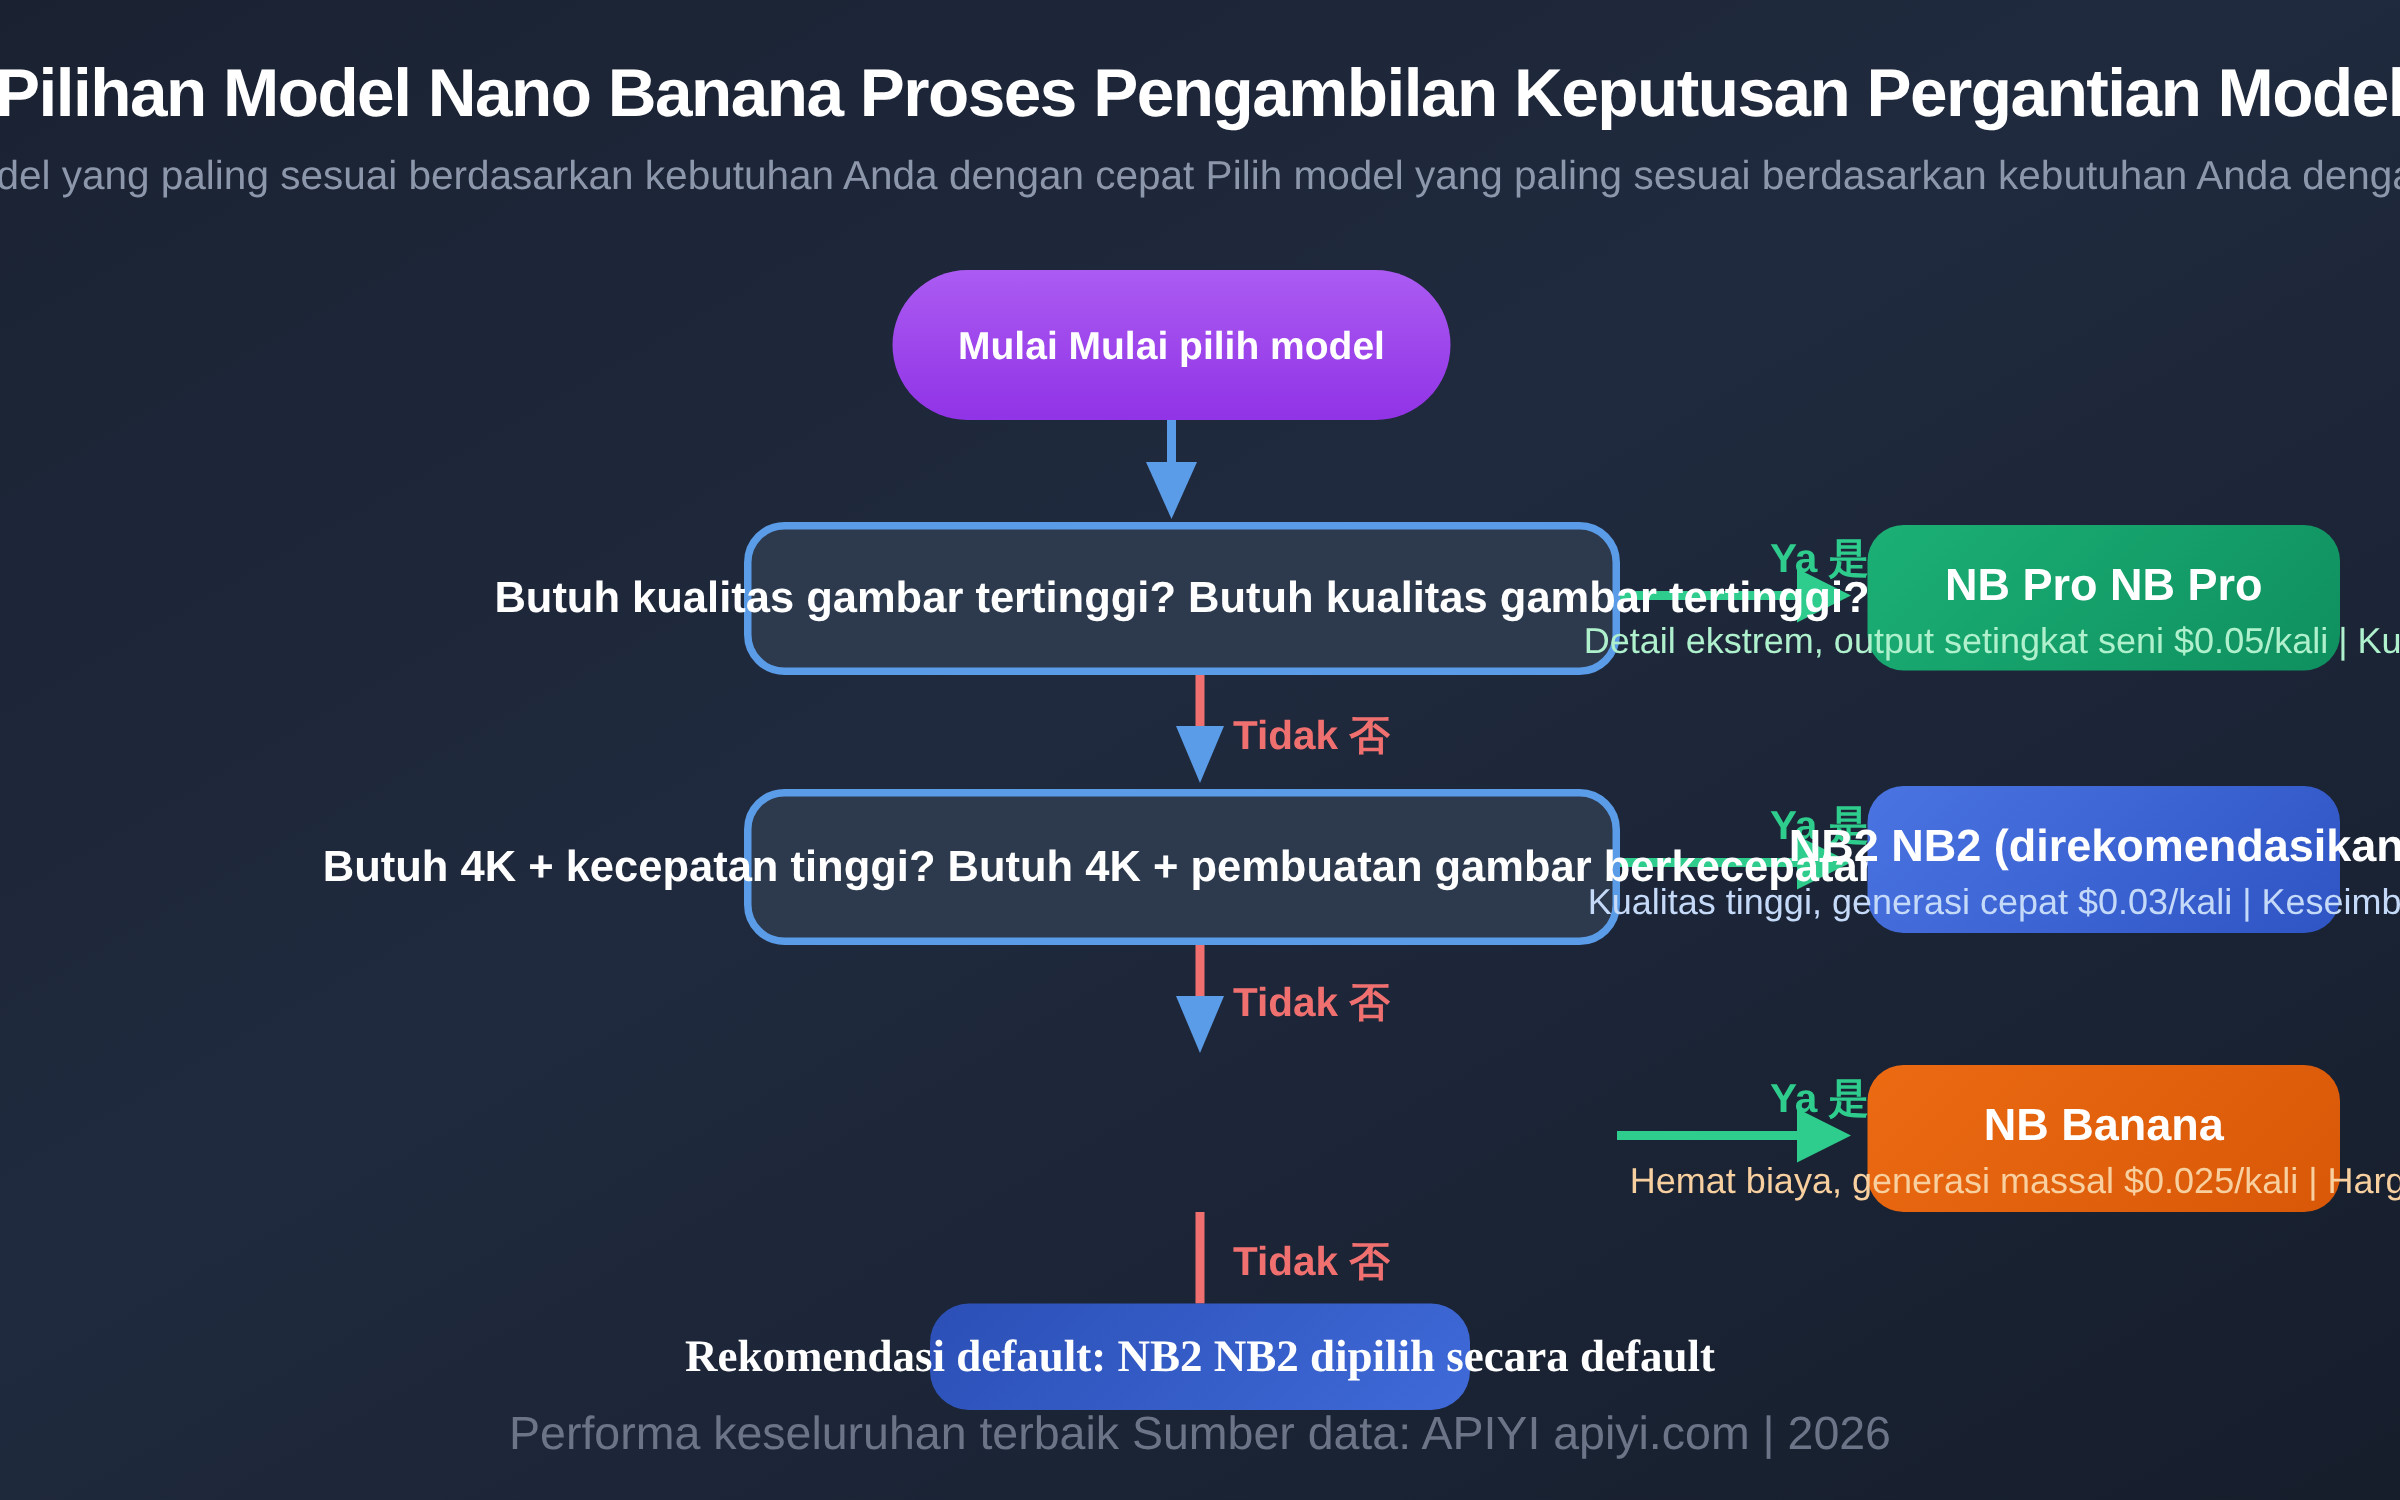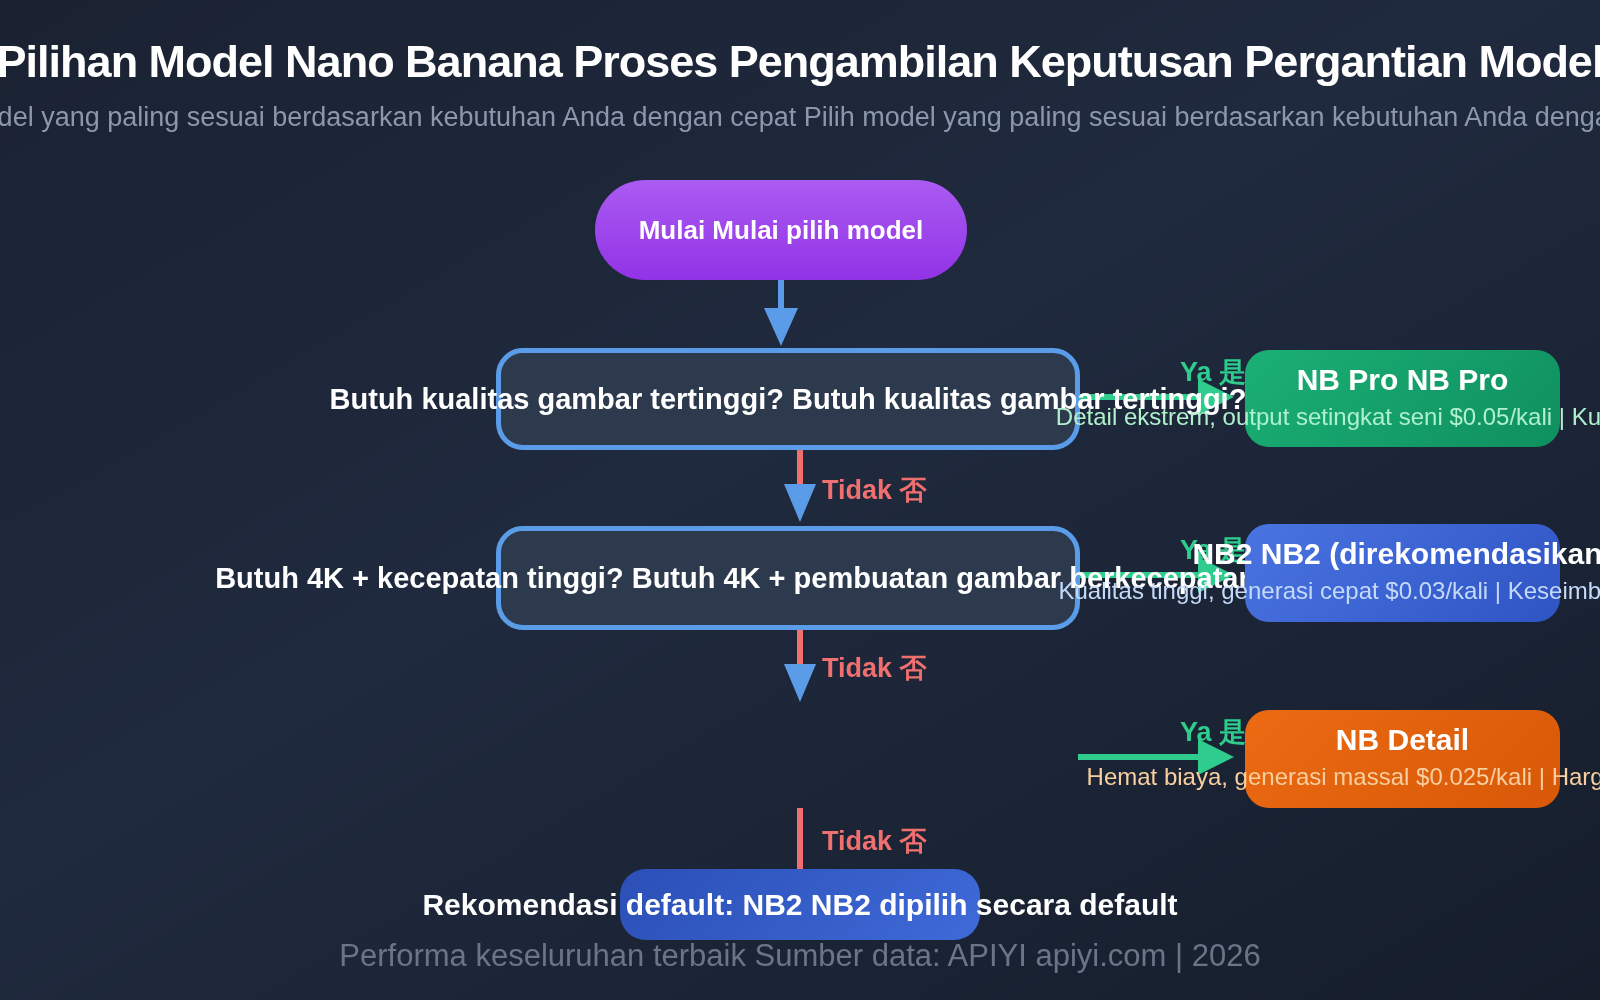--- a/index.html
+++ b/index.html
@@ -35,33 +35,33 @@
     border-right:17px solid transparent;border-top:38px solid #5b9ce8;z-index:1;}
   .hstem{height:6px;background:#2ecd8d;z-index:1;}
   .head-right{width:0;height:0;border-top:18px solid transparent;
     border-bottom:18px solid transparent;border-left:36px solid #2ecd8d;z-index:1;}
 
   .lbl{font-size:27px;font-weight:bold;white-space:nowrap;z-index:3;text-align:right;}
   .lbl-yes{color:#2ecd8d;left:1046px;width:200px;}
   .lbl-no{color:#f07070;left:822px;}
 
   .result{left:1245px;width:315px;border-radius:24px;z-index:4;
-    display:flex;flex-direction:column;align-items:center;padding-top:13px;box-sizing:border-box;}
+    display:flex;flex-direction:column;align-items:center;padding-top:24px;box-sizing:border-box;}
   .result .rt{font-size:30px;font-weight:bold;color:#fff;line-height:34px;white-space:nowrap;}
   .result .rs{font-size:24px;line-height:30px;margin-top:5px;white-space:nowrap;}
   .r1{top:350px;height:97px;background:linear-gradient(135deg,#1bb075 0%,#0f8f5f 100%);}
   .r1 .rs{color:#aff0cd;}
   .r2{top:524px;height:98px;background:linear-gradient(135deg,#4a74e2 0%,#2f54c4 100%);}
   .r2 .rs{color:#c5daf9;}
   .r3{top:710px;height:98px;background:linear-gradient(135deg,#ec6a12 0%,#d85808 100%);}
   .r3 .rs{color:#f8cf9e;}
 
   .default-node{left:620px;top:869px;width:360px;height:71px;border-radius:26px;
     background:linear-gradient(135deg,#2b4fb6 0%,#3f6ad8 100%);
-    display:flex;align-items:center;justify-content:center;z-index:4;}
+    display:flex;align-items:center;justify-content:center;z-index:4;font-family:Liberation Serif, serif;}
   .default-node span{font-size:30px;font-weight:bold;color:#fff;white-space:nowrap;}
 
   .footer{top:938px;font-size:31px;color:#6b7587;z-index:5;text-align:center;}
 </style>
 </head>
 <body>
 
 <div class="canvas">
 
   <div class="abs center-x nowrap title">Pilihan Model Nano Banana Proses Pengambilan Keputusan Pergantian Model</div>
@@ -110,21 +110,21 @@
 
 
   <div class="abs hstem" style="left:1078px;top:754px;width:120px;"></div>
   <div class="abs head-right" style="left:1198px;top:739px;"></div>
   <div class="abs lbl lbl-yes" style="top:714px;">Ya 是</div>
 
   <div class="abs vstem red" style="left:797px;top:808px;height:61px;"></div>
   <div class="abs lbl lbl-no" style="top:823px;">Tidak 否</div>
 
   <div class="abs result r3">
-    <div class="rt">NB Detail</div>
+    <div class="rt">NB Banana</div>
     <div class="rs">Hemat biaya, generasi massal $0.025/kali | Harga terendah</div>
   </div>
 
   <div class="abs default-node">
     <span>Rekomendasi default: NB2 NB2 dipilih secara default</span>
   </div>
 
   <div class="abs center-x nowrap footer">Performa keseluruhan terbaik Sumber data: APIYI apiyi.com | 2026</div>
 
 </div>

